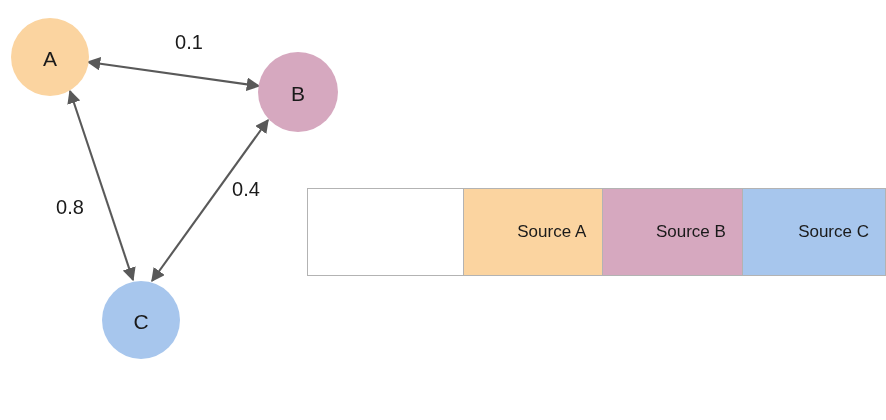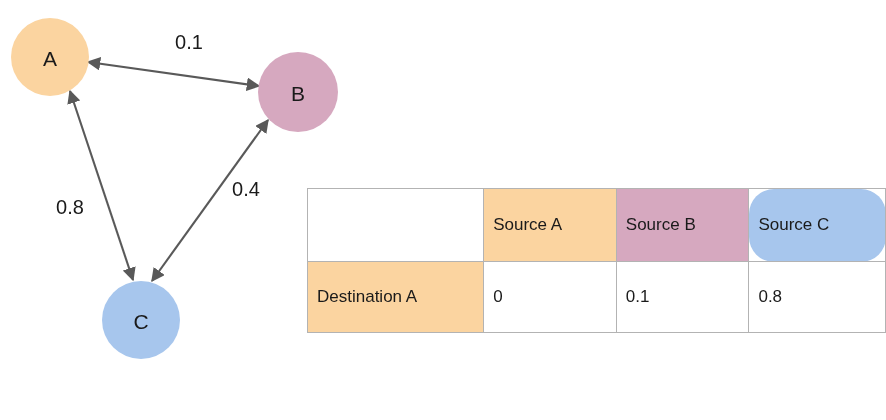--- a/index.html
+++ b/index.html
@@ -59,23 +59,23 @@
   }
   table.matrix {
     border-collapse: collapse;
     table-layout: fixed;
   }
   table.matrix td {
     border: 1px solid #b3b3b3;
     font-family: "Liberation Sans", sans-serif;
     font-size: 17px;
     color: #1a1a1a;
-    text-align: left;
+    text-align: right;
     vertical-align: middle;
-    padding: 9px;
+    padding: 16px;
     background: #ffffff;
   }
   td.corner-cell {
     width: 177px;
     height: 54px;
   }
   td.col-head {
     width: 130px;
     height: 54px;
   }
@@ -87,21 +87,21 @@
     width: 177px;
     height: 52px;
     text-align: left;
     padding-left: 14px;
   }
   td.value-cell {
     height: 52px;
   }
   .fill-a { background: #fbd4a0 !important; }
   .fill-b { background: #d6a8bf !important; }
-  .fill-c { background: #a7c6ed !important; border-radius: 25px; }
+  .fill-c { background: #a7c6ed !important; }
 </style>
 </head>
 <body>
 
 <div id="canvas">
 
   <svg class="graph-svg" viewBox="0 0 340 420">
     <defs>
       <marker id="arrowEnd" viewBox="0 0 10 10" refX="9" refY="5" markerWidth="6.5" markerHeight="6.5" orient="auto-start-reverse">
         <path d="M 0 0 L 10 5 L 0 10 z" fill="#595959"></path>
@@ -140,25 +140,19 @@
   <div class="matrix-wrap">
     <table class="matrix">
       <tbody>
         <tr>
           <td class="corner-cell"></td>
           <td class="col-head fill-a">Source A</td>
           <td class="col-head fill-b">Source B</td>
           <td class="col-head-last fill-c">Source C</td>
         </tr>
 
-        <tr>
-          <td class="row-head fill-a">Destination A</td>
-          <td class="value-cell">0</td>
-          <td class="value-cell">0.1</td>
-          <td class="value-cell">0.8</td>
-        </tr>
 
 
       </tbody>
     </table>
   </div>
 
 </div>
 
 </body></html>

